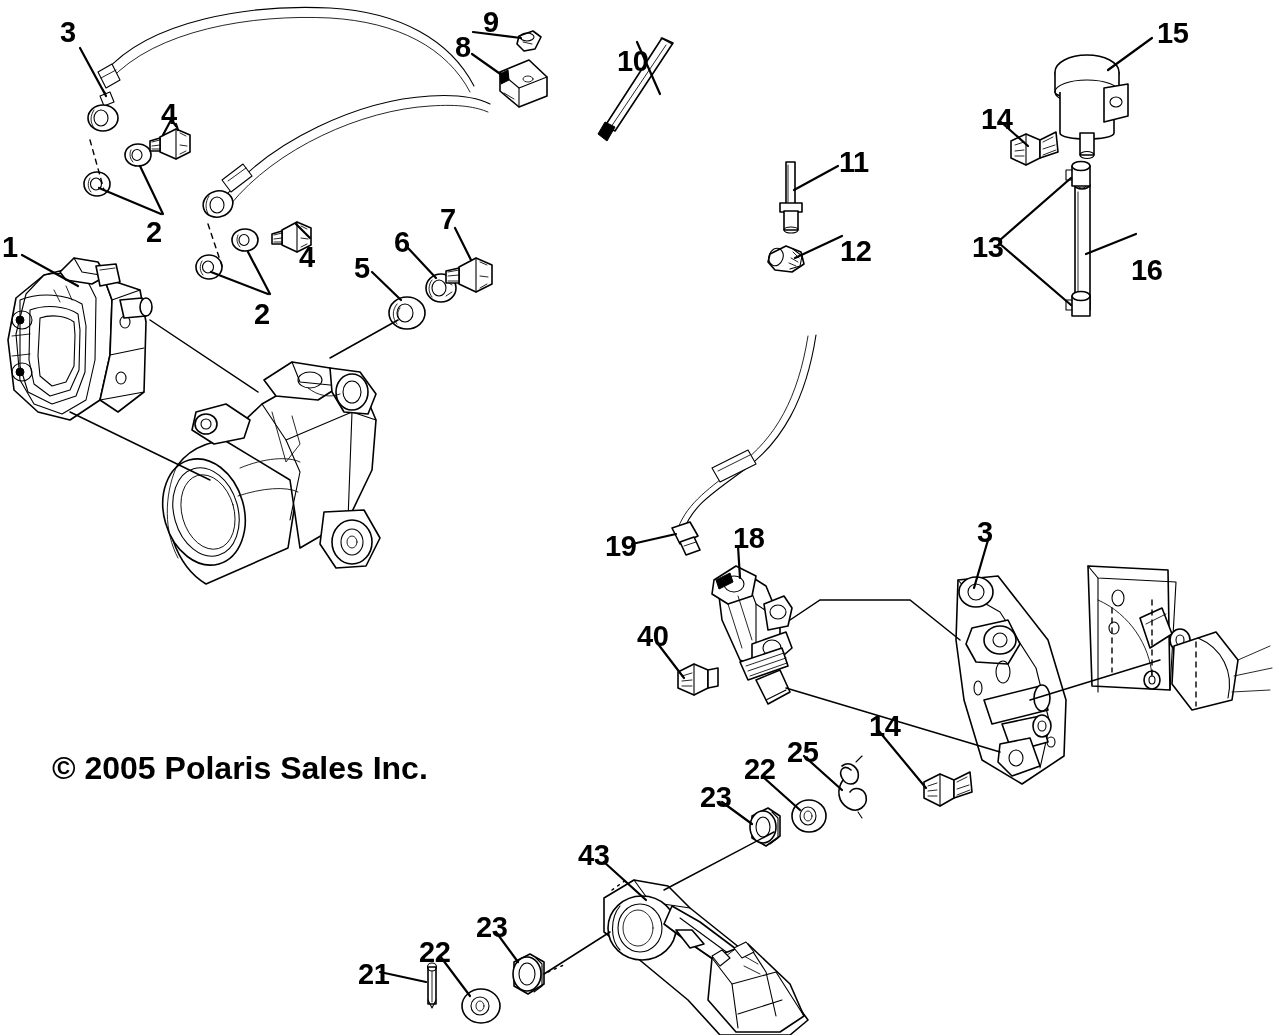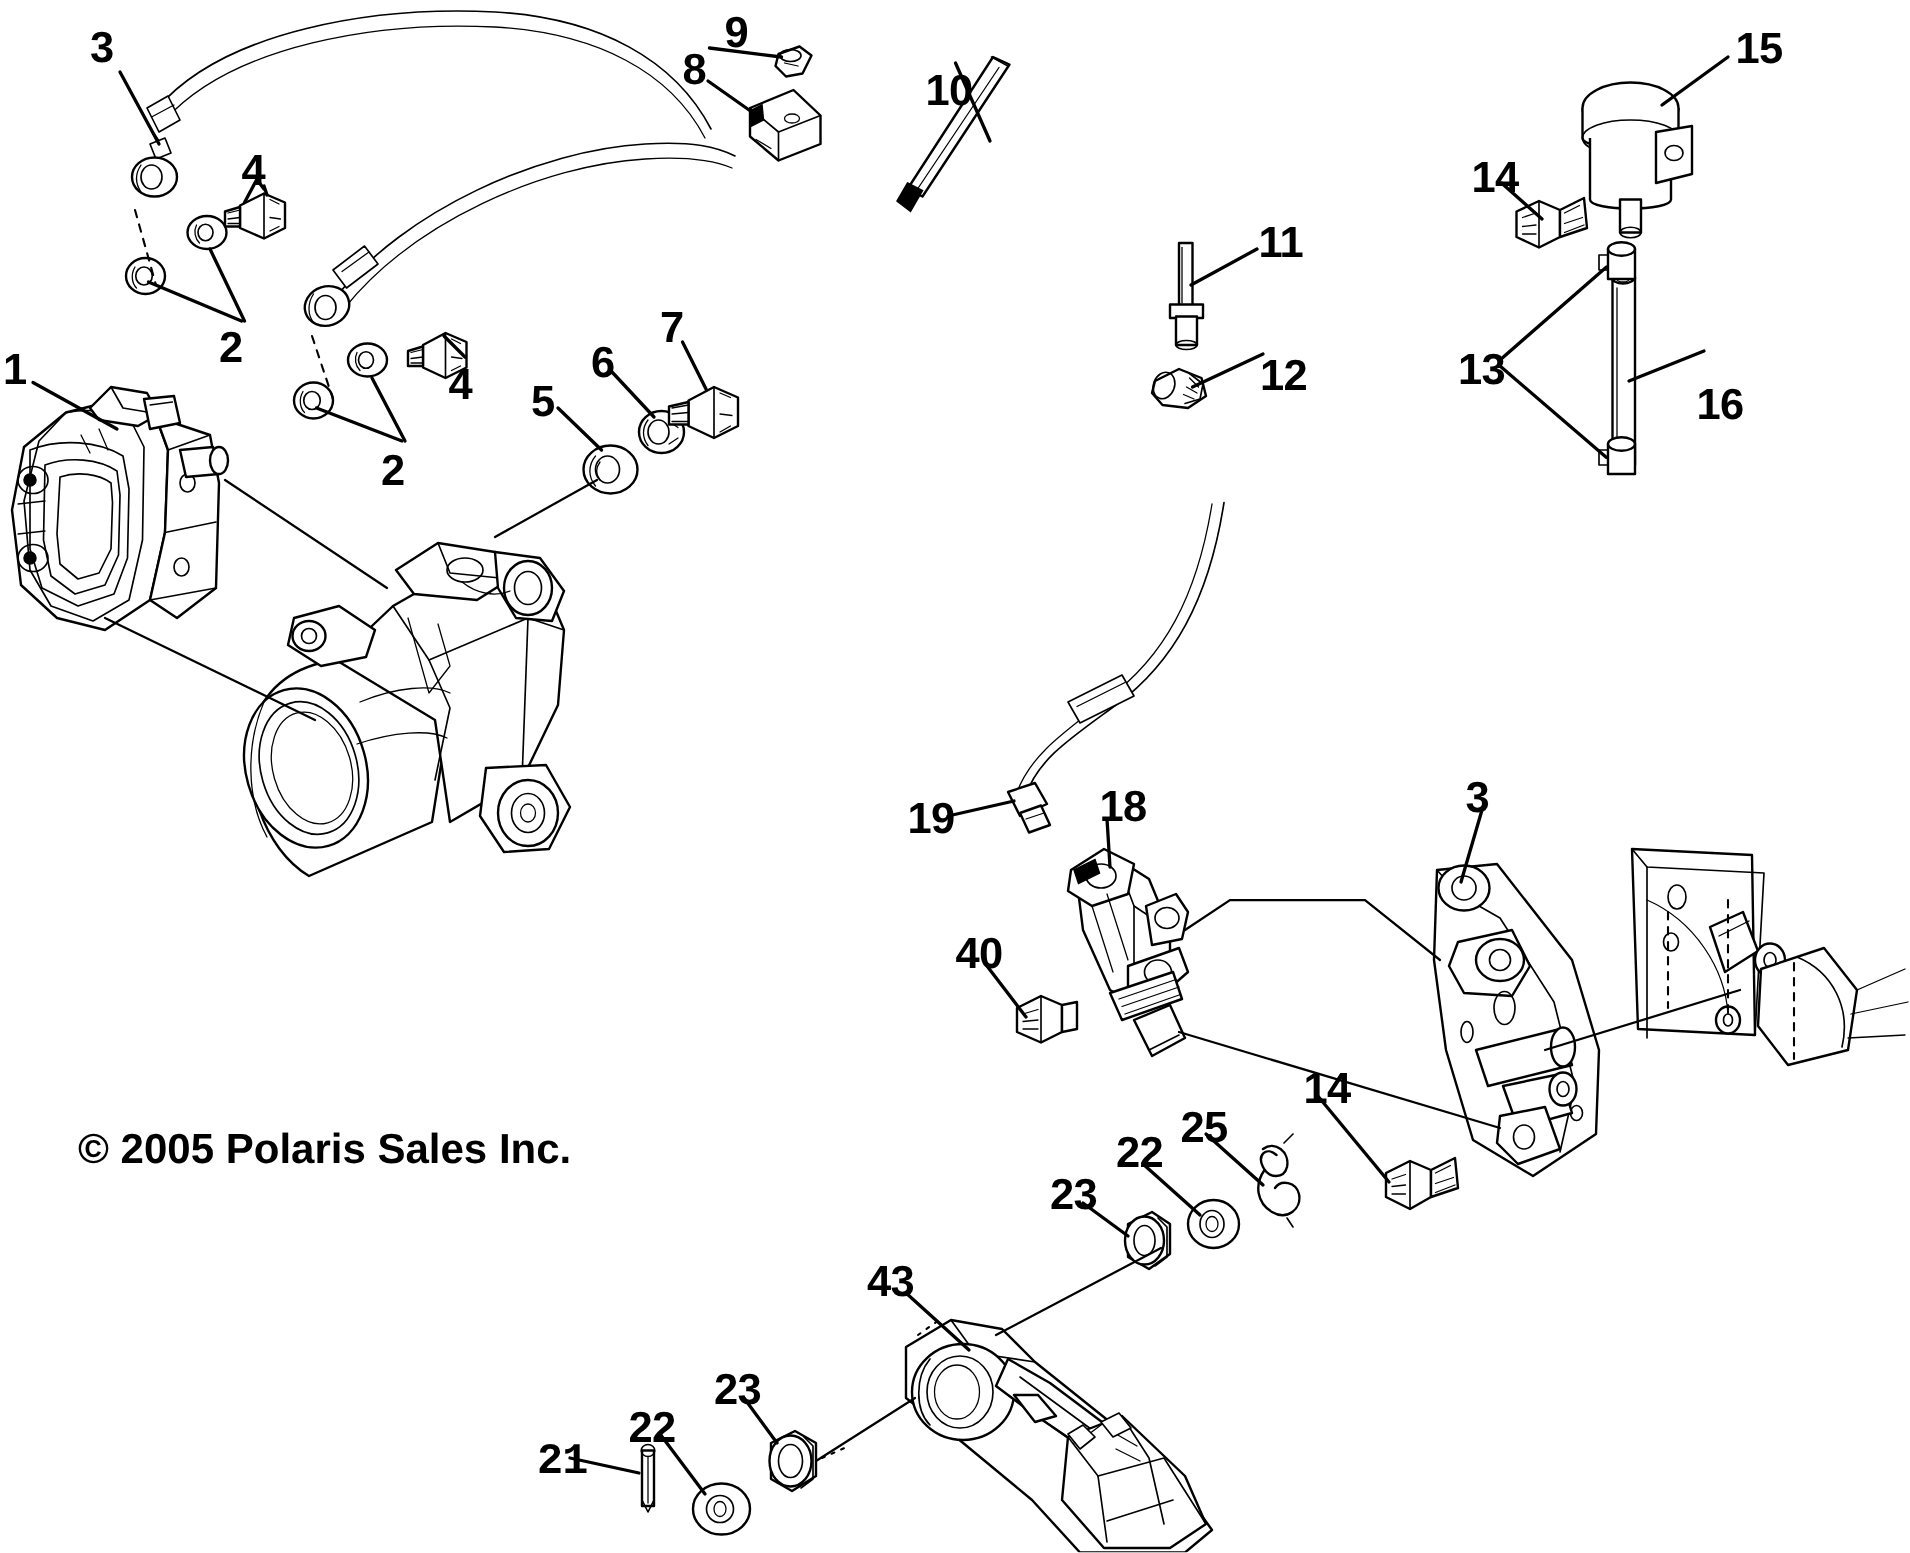--- a/index.html
+++ b/index.html
@@ -34,21 +34,21 @@
     letter-spacing: -0.5px;
     white-space: nowrap;
     user-select: none;
   }
   #copyright-notice {
     position: absolute;
     left: 52px;
     top: 750px;
     font-family: "Liberation Sans", sans-serif;
     font-weight: 700;
-    font-size: 28px;
+    font-size: 32px;
     color: #000000;
     white-space: nowrap;
   }
   .ink { fill: none; stroke: #000000; stroke-width: 1.6; stroke-linecap: round; stroke-linejoin: round; }
   .ink-thin { fill: none; stroke: #000000; stroke-width: 1.1; stroke-linecap: round; stroke-linejoin: round; }
   .ink-hair { fill: none; stroke: #000000; stroke-width: 0.85; stroke-linecap: round; stroke-linejoin: round; }
   .leader { fill: none; stroke: #000000; stroke-width: 2.2; stroke-linecap: round; }
   .leader-thin { fill: none; stroke: #000000; stroke-width: 1.5; stroke-linecap: round; }
   .dashline { fill: none; stroke: #000000; stroke-width: 1.4; stroke-dasharray: 5 5; stroke-linecap: round; }
   .dotline { fill: none; stroke: #000000; stroke-width: 1.4; stroke-dasharray: 2 5; stroke-linecap: round; }
@@ -516,17 +516,17 @@
   <div class="callout-label" style="left:733px;top:524px;">18</div>
   <div class="callout-label" style="left:605px;top:532px;">19</div>
   <div class="callout-label" style="left:637px;top:622px;">40</div>
   <div class="callout-label" style="left:869px;top:712px;">14</div>
   <div class="callout-label" style="left:787px;top:738px;">25</div>
   <div class="callout-label" style="left:744px;top:755px;">22</div>
   <div class="callout-label" style="left:700px;top:783px;">23</div>
   <div class="callout-label" style="left:578px;top:841px;">43</div>
   <div class="callout-label" style="left:476px;top:913px;">23</div>
   <div class="callout-label" style="left:419px;top:938px;">22</div>
-  <div class="callout-label" style="left:358px;top:960px;font-family:Liberation Mono, monospace;">21</div>
+  <div class="callout-label" style="left:358px;top:960px;">21</div>
 
   <div id="copyright-notice">© 2005 Polaris Sales Inc.</div>
 
 </div>
 
 </body></html>

